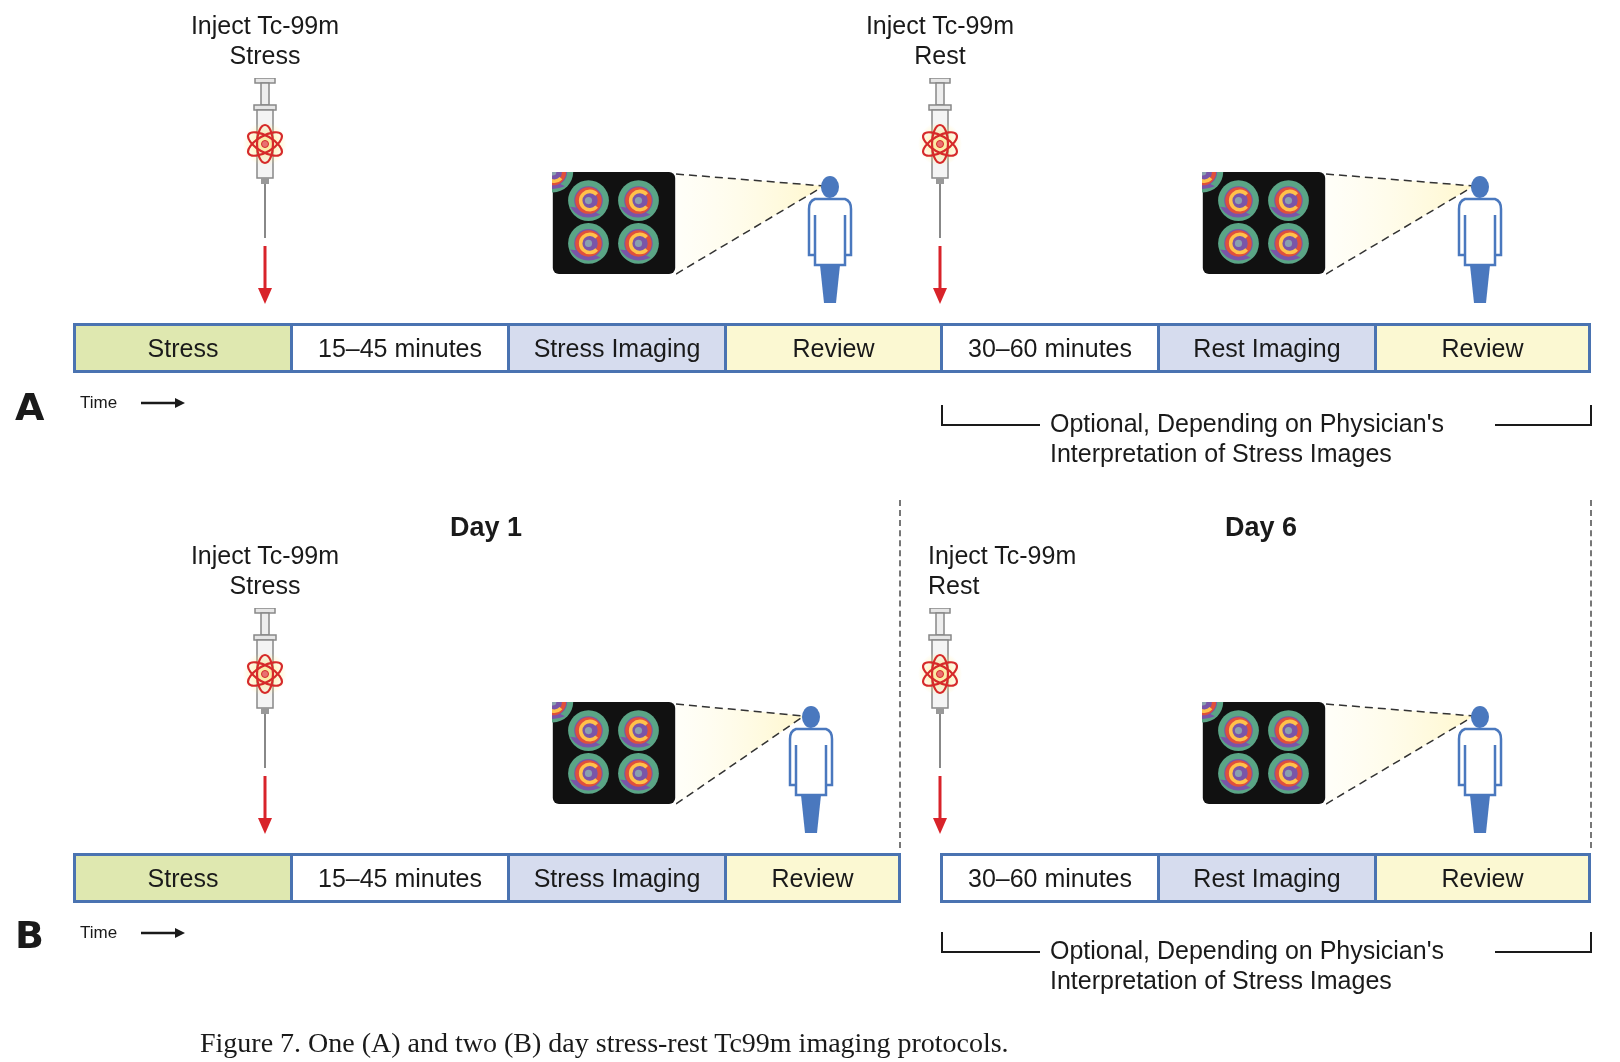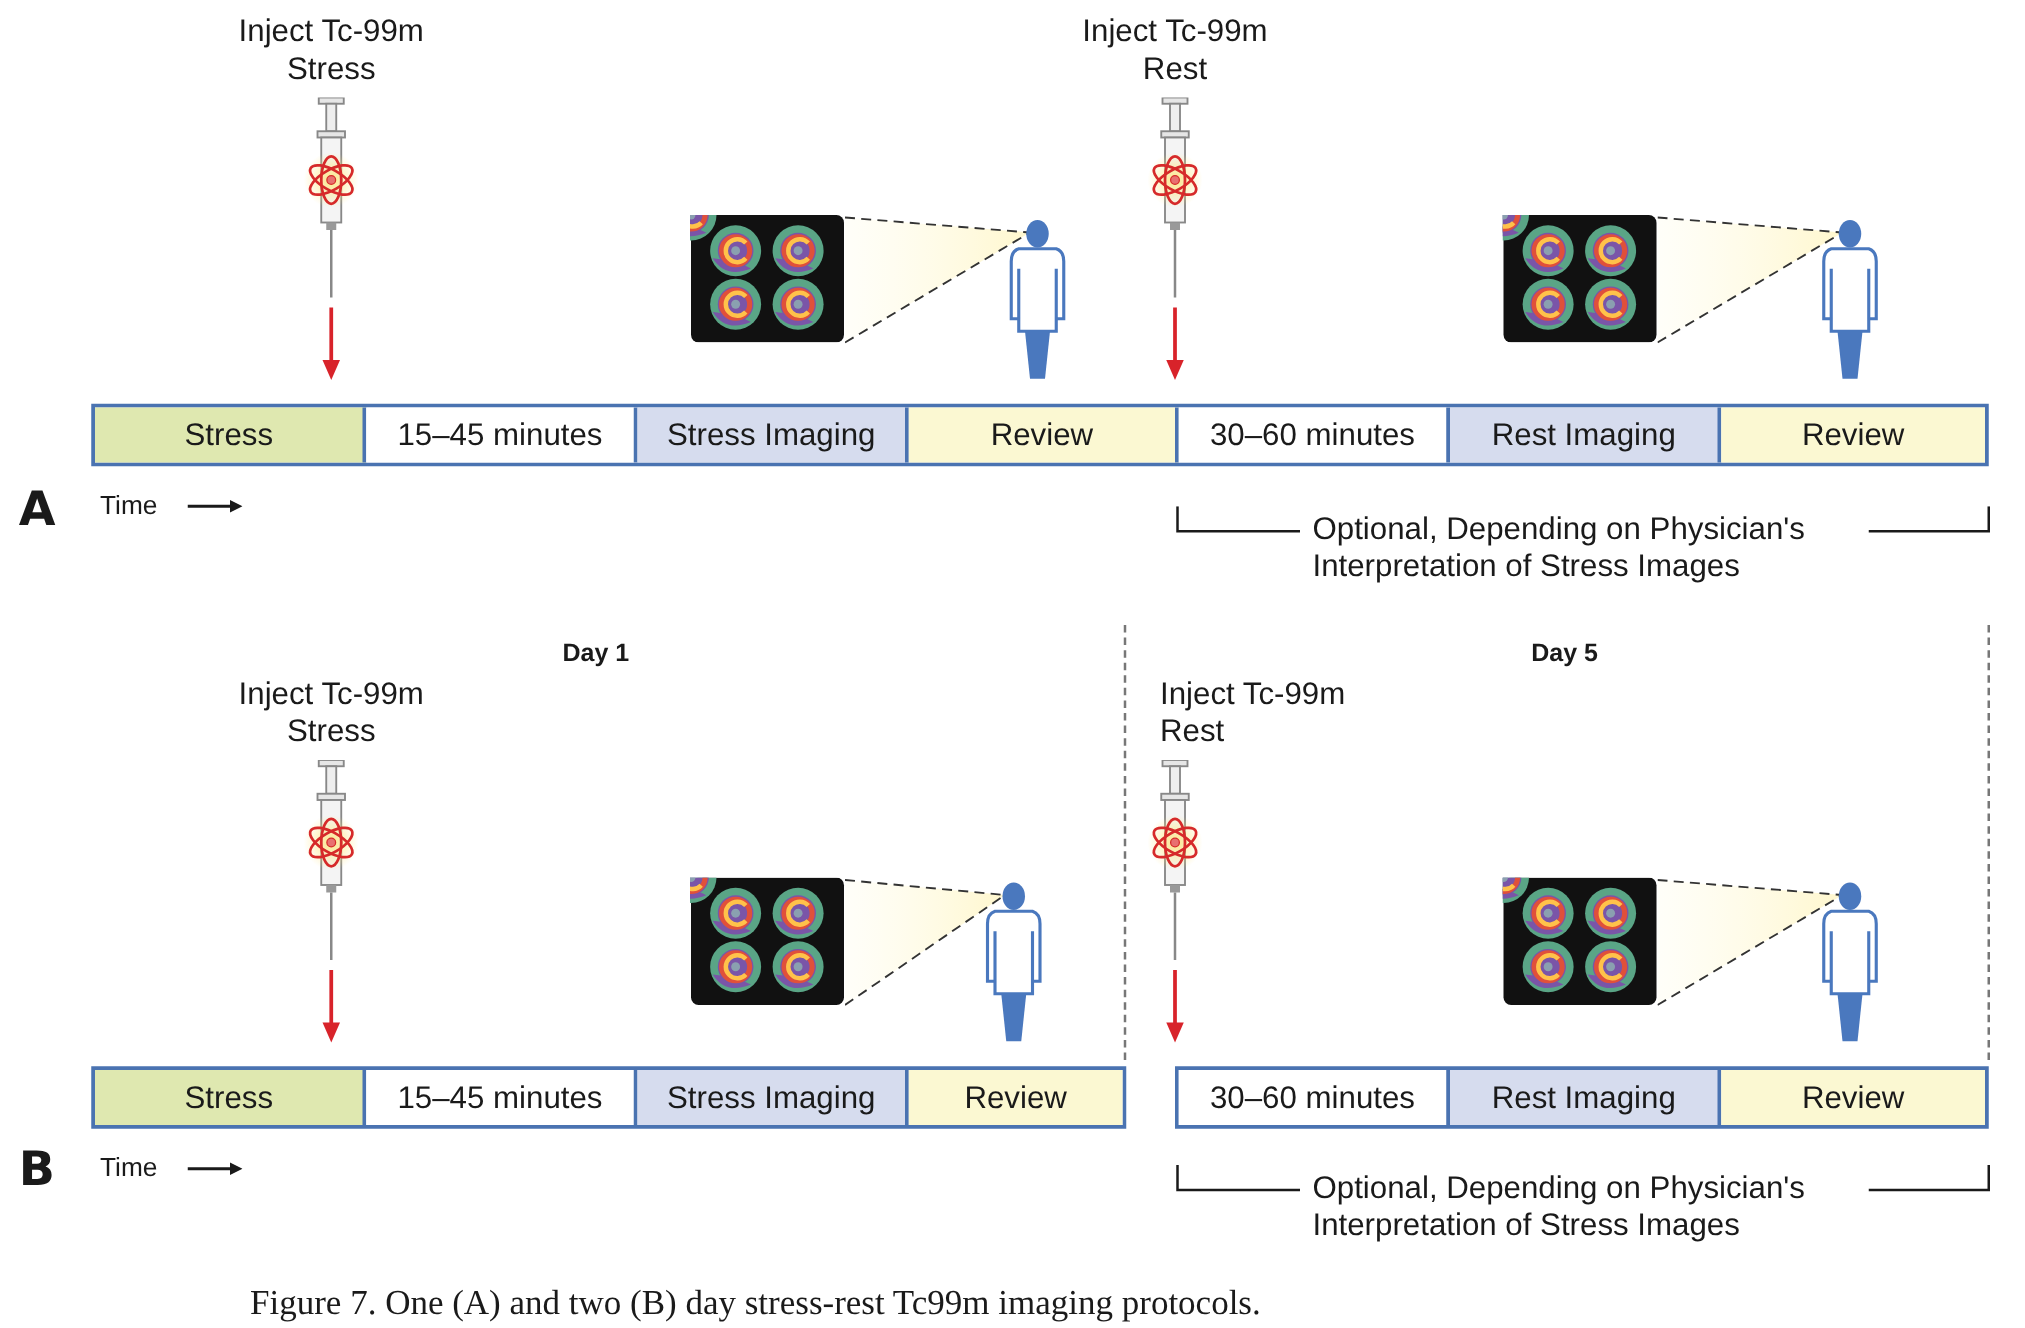--- a/index.html
+++ b/index.html
@@ -4,22 +4,22 @@
 <style>
   html, body { margin:0; padding:0; background:#ffffff; }
   body { width:1620px; height:1062px; position:relative; overflow:hidden; font-family:"Liberation Sans", sans-serif; color:#1a1a1a; }
   .abs { position:absolute; }
   .lbl { font-size:25px; text-align:center; line-height:30px; white-space:nowrap; }
   .lbl-left { font-size:25px; text-align:left; line-height:30px; white-space:nowrap; }
   .timeline { position:absolute; height:50px; display:flex; border:3px solid #4a73b1; box-sizing:border-box; }
   .seg { height:100%; display:flex; align-items:center; justify-content:center; font-size:25px; box-sizing:border-box; border-right:3px solid #4a73b1; white-space:nowrap; }
   .seg:last-child { border-right:none; }
   .panel-letter { font-size:38px; font-weight:bold; font-family:"DejaVu Sans", sans-serif; }
-  .time-label { font-size:21px; display:flex; align-items:center; gap:24px; }
-  .day-label { font-size:20px; font-weight:bold; }
+  .time-label { font-size:17px; display:flex; align-items:center; gap:24px; }
+  .day-label { font-size:27px; font-weight:bold; }
   .caption { font-family:"Liberation Serif", serif; font-size:28px; white-space:nowrap; }
   .bracket { position:absolute; }
   .optional-text { font-size:25px; text-align:left; line-height:30px; background:#fff; padding:0 10px; }
   .divider { position:absolute; width:0; border-left:2px dashed #777; }
 </style>
 </head>
 <body>
 
 <svg width="0" height="0" style="position:absolute">
   <defs>
@@ -149,21 +149,21 @@
     <polyline points="555,20 651,20 651,0" fill="none" stroke="#1a1a1a" stroke-width="2"></polyline>
   </svg>
   <div class="abs optional-text" style="left:1040px; top:408px; width:460px; background:transparent;">
     <div>Optional, Depending on Physician's</div>
     <div>Interpretation of Stress Images</div>
   </div>
 </div>
 
 <div>
   <div class="abs day-label" style="left:450px; top:512px;">Day 1</div>
-  <div class="abs day-label" style="left:1225px; top:512px;">Day 5</div>
+  <div class="abs day-label" style="left:1225px; top:512px;">Day 6</div>
 
   <div class="divider" style="left:899px; top:500px; height:348px;"></div>
   <div class="divider" style="left:1590px; top:500px; height:348px;"></div>
 
   <div class="abs lbl" style="left:175px; top:540px; width:180px;">
     <div>Inject Tc-99m</div>
     <div>Stress</div>
   </div>
   <svg class="abs" style="left:240px; top:608px;" width="50" height="230">
       <use href="#syringe"></use>

